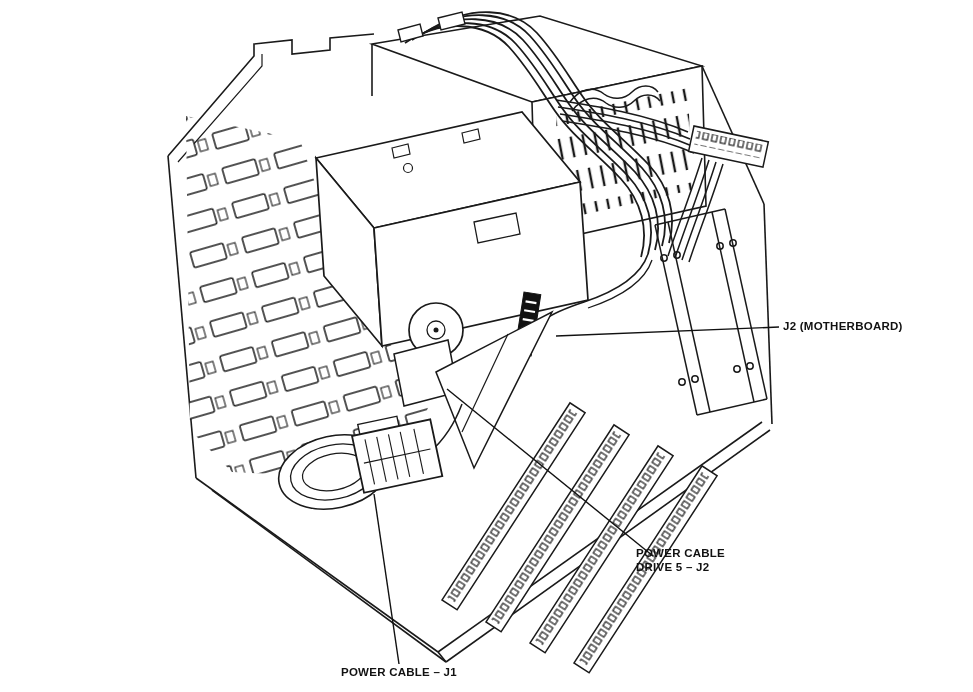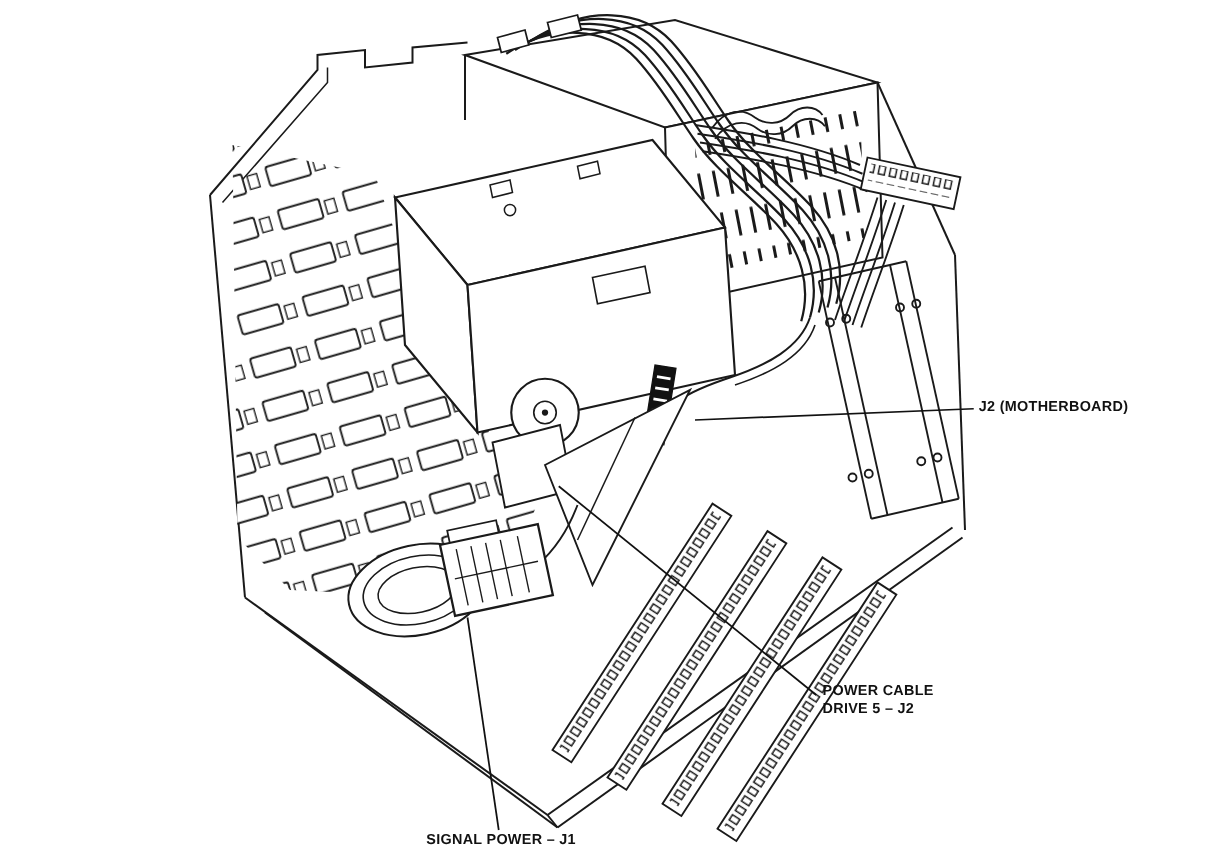--- a/index.html
+++ b/index.html
@@ -14,21 +14,21 @@
   .callout{
     position:absolute;
     color:#111;
     font-weight:bold;
     font-size:11.5px;
     letter-spacing:.25px;
     line-height:13.5px;
     white-space:nowrap;
   }
   .callout-j2{left:783px;top:320px;}
-  .callout-power{left:658px;top:547px;}
+  .callout-power{left:636px;top:547px;}
   .callout-signal{left:341px;top:666px;}
 </style>
 </head>
 <body>
 
 <div id="stage">
 
   <svg width="973" height="692" viewBox="0 0 973 692">
     <defs>
       <pattern id="chips" width="54" height="36" patternUnits="userSpaceOnUse" patternTransform="rotate(-16)">
@@ -196,15 +196,15 @@
     </g>
   </svg>
 
   <div class="callout callout-j2">J2 (MOTHERBOARD)</div>
 
   <div class="callout callout-power">
     <div>POWER CABLE</div>
     <div>DRIVE 5 – J2</div>
   </div>
 
-  <div class="callout callout-signal">SIGNAL POWER – J1</div>
+  <div class="callout callout-signal">POWER CABLE – J1</div>
 
 </div>
 
 </body></html>

